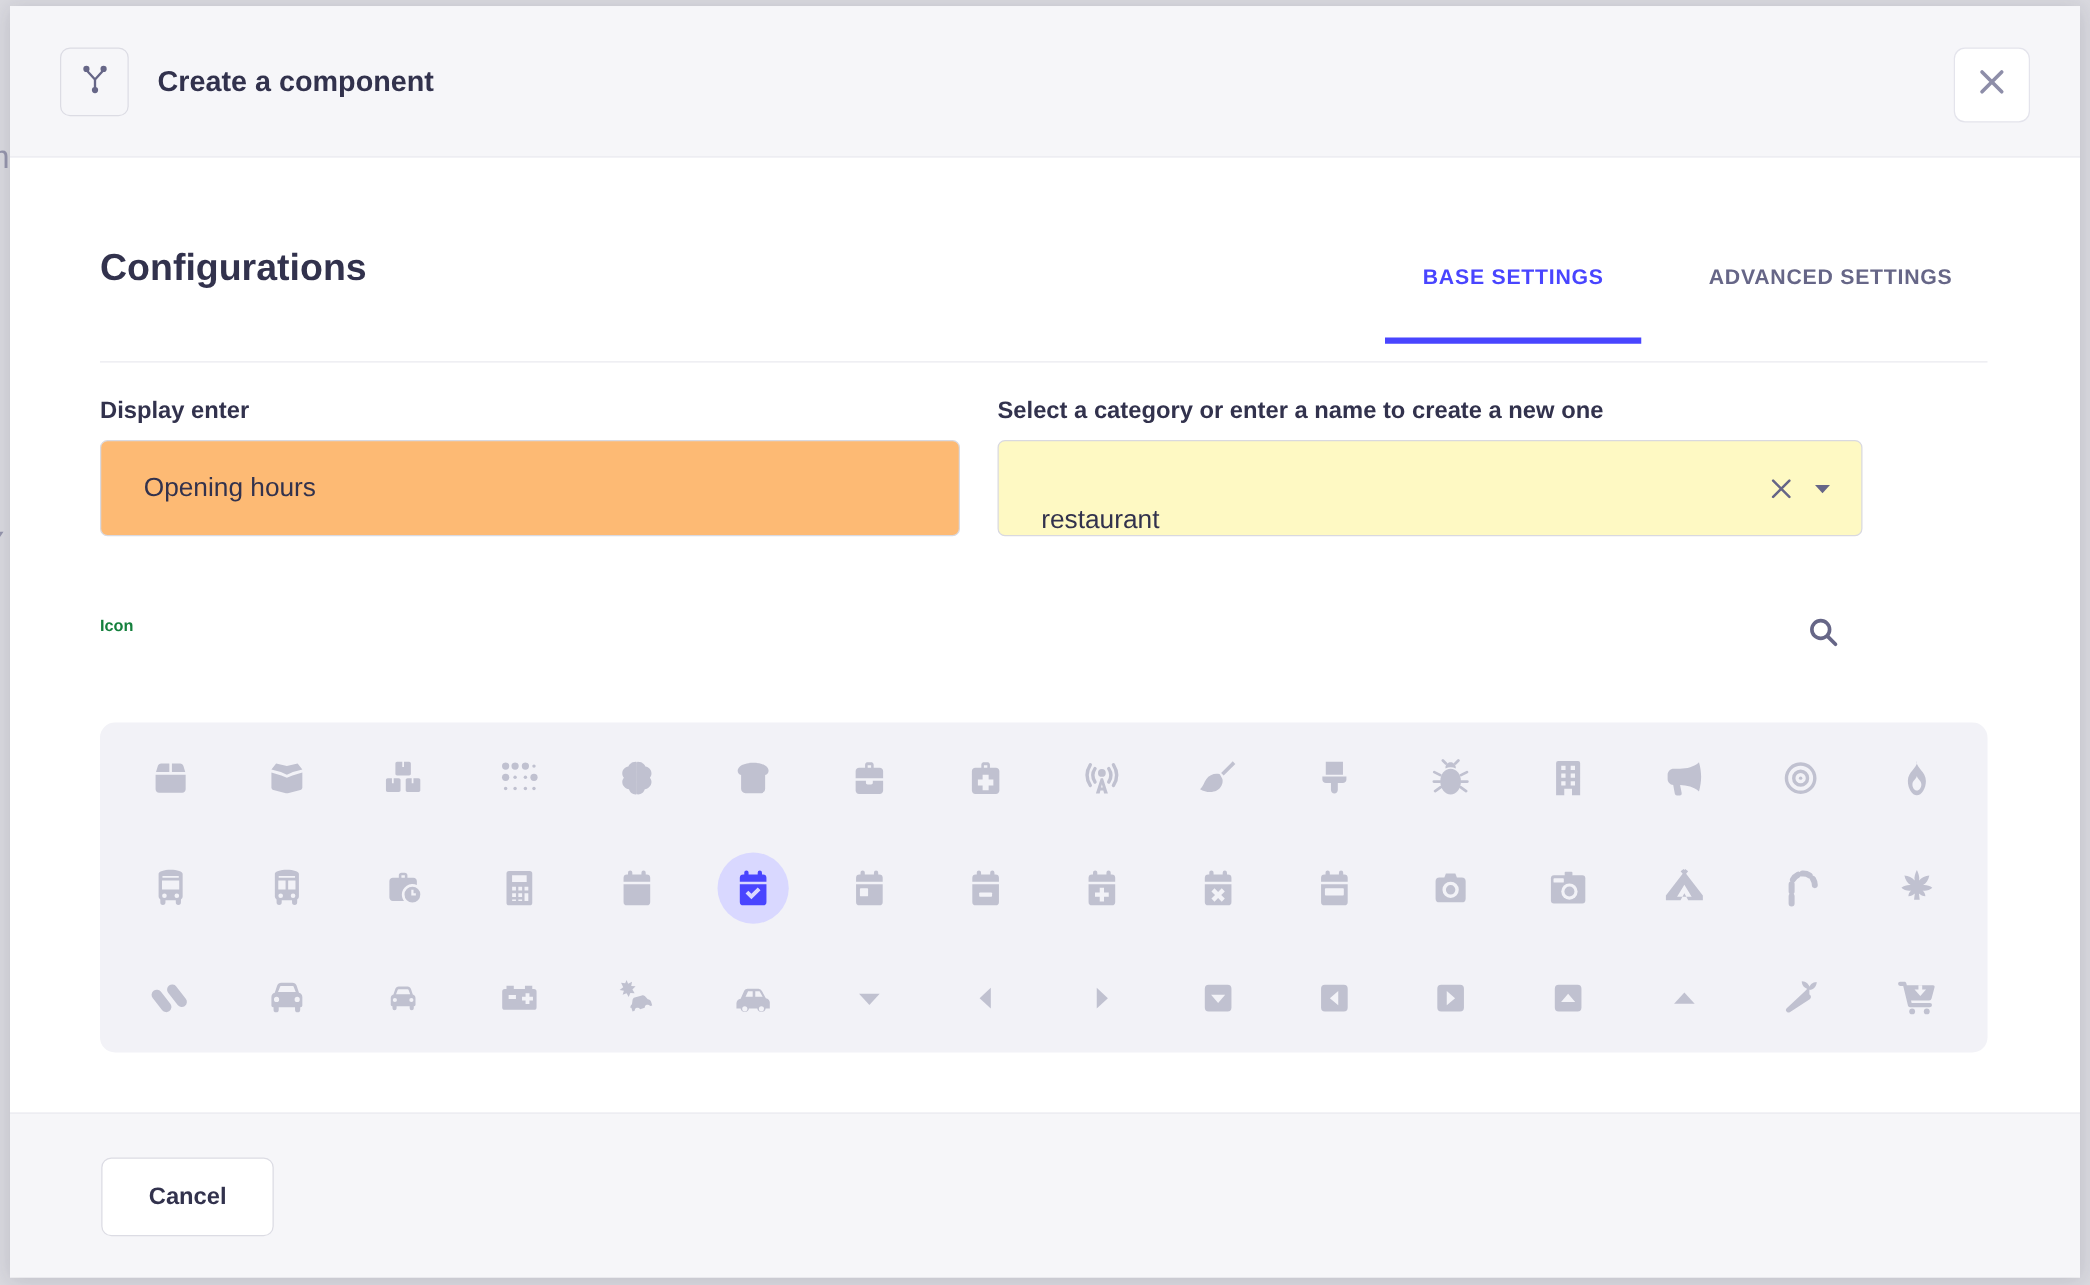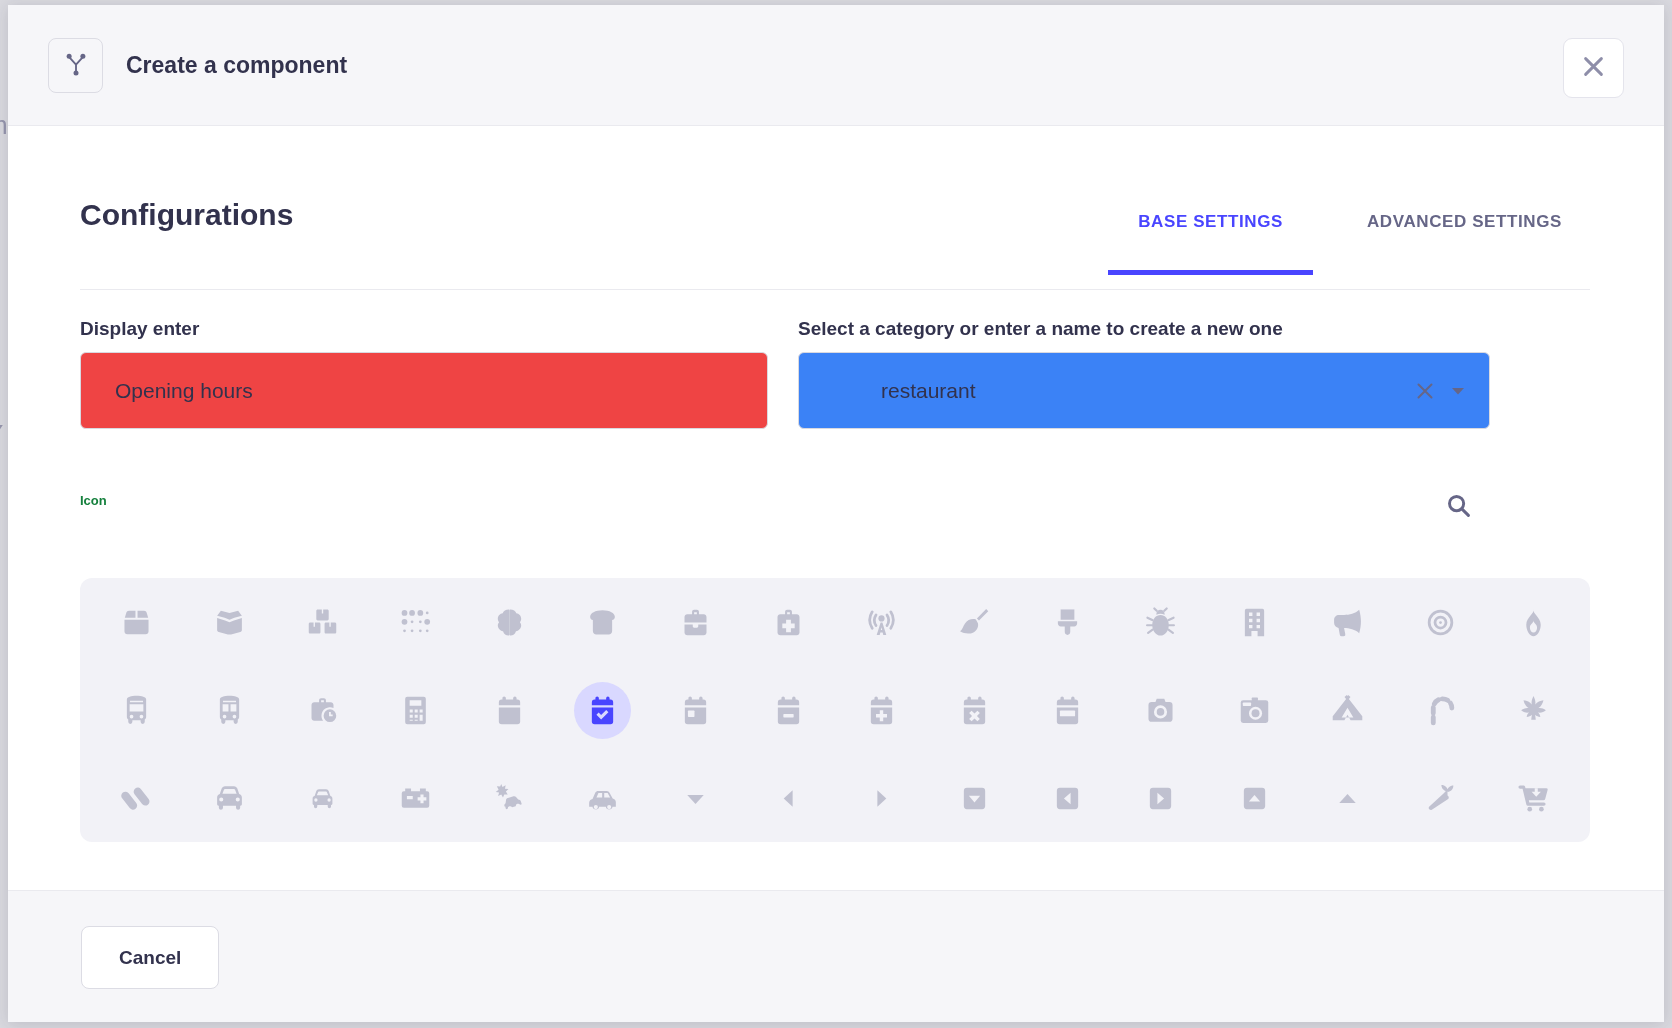--- a/index.html
+++ b/index.html
@@ -30,24 +30,24 @@
   .heading { position:absolute; left:72px; top:193px; font-size:30px; font-weight:700; color:#32324d; }
   .divider { position:absolute; left:72px; top:284px; width:1510px; height:1px; background:#eaeaef; }
   .tabs { position:absolute; right:72px; top:180px; height:90px; display:flex;gap:24px; }
   .tab { display:flex; align-items:center; height:100%; padding:0 30px 12px 30px;
          font-size:17px; font-weight:700; letter-spacing:.6px; color:#666687;
          border-bottom:5px solid transparent; cursor:pointer; }
   .tab.active { color:#4945ff; border-bottom-color:#4945ff; }
 
   .field-label { position:absolute; font-size:19px; font-weight:700; color:#32324d; }
   .text-input { position:absolute; top:347px; height:77px; border:1px solid #d9d9e0; border-radius:6px;
-                background:#ef4444; font-family:"Liberation Sans",sans-serif; font-size:21px; color:#32324d;
+                background:#fdba74; font-family:"Liberation Sans",sans-serif; font-size:21px; color:#32324d;
                 padding:0 20px 0 34px; outline:none; }
   .select-box { position:absolute; left:790px; top:347px; width:692px; height:77px; border:1px solid #d9d9e0;
-                border-radius:6px; background:#3b82f6; display:flex; align-items:center; cursor:pointer;padding-left:48px; }
+                border-radius:6px; background:#fef9c3; display:flex; align-items:flex-end; cursor:pointer; }
   .select-value { font-size:21px; color:#32324d; padding-left:34px; flex:1; }
   .select-clear { position:absolute; right:52px; top:0; height:100%; display:flex; align-items:center; cursor:pointer; }
   .select-caret { position:absolute; right:24px; top:0; height:100%; display:flex; align-items:center; cursor:pointer; }
 
   .icon-label { position:absolute; left:72px; top:488px; font-size:13px; font-weight:700; color:#15803d; }
   .search-btn { position:absolute; left:1434px; top:484px; width:32px; height:32px; display:flex;
                 align-items:center; justify-content:center; cursor:pointer; }
 
   .icon-panel { position:absolute; left:72px; top:573px; width:1510px; height:264px;
                 background:#f2f2f7; border-radius:12px; }

